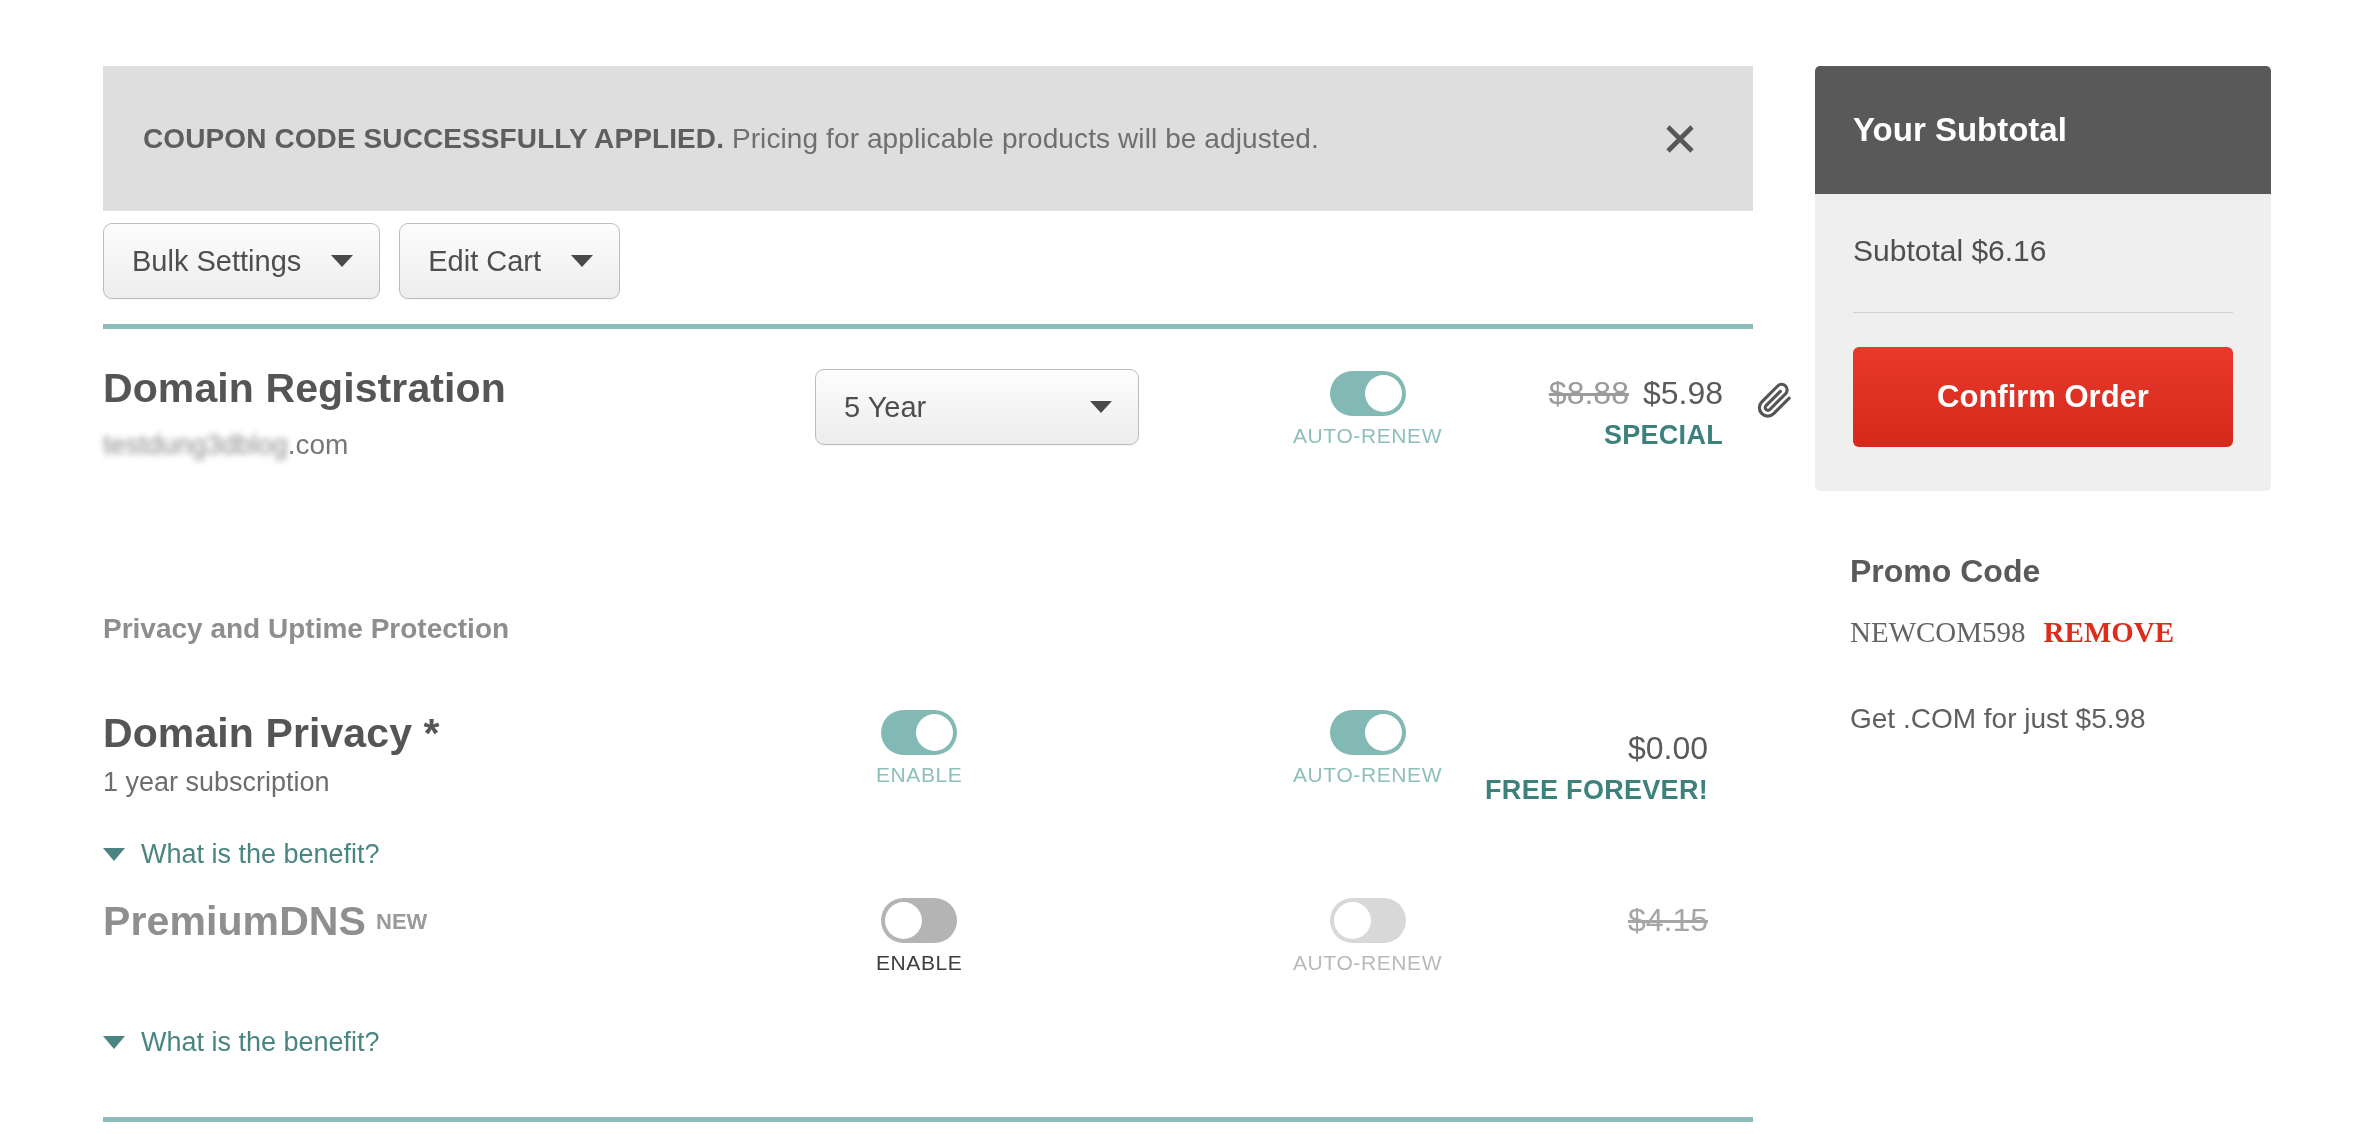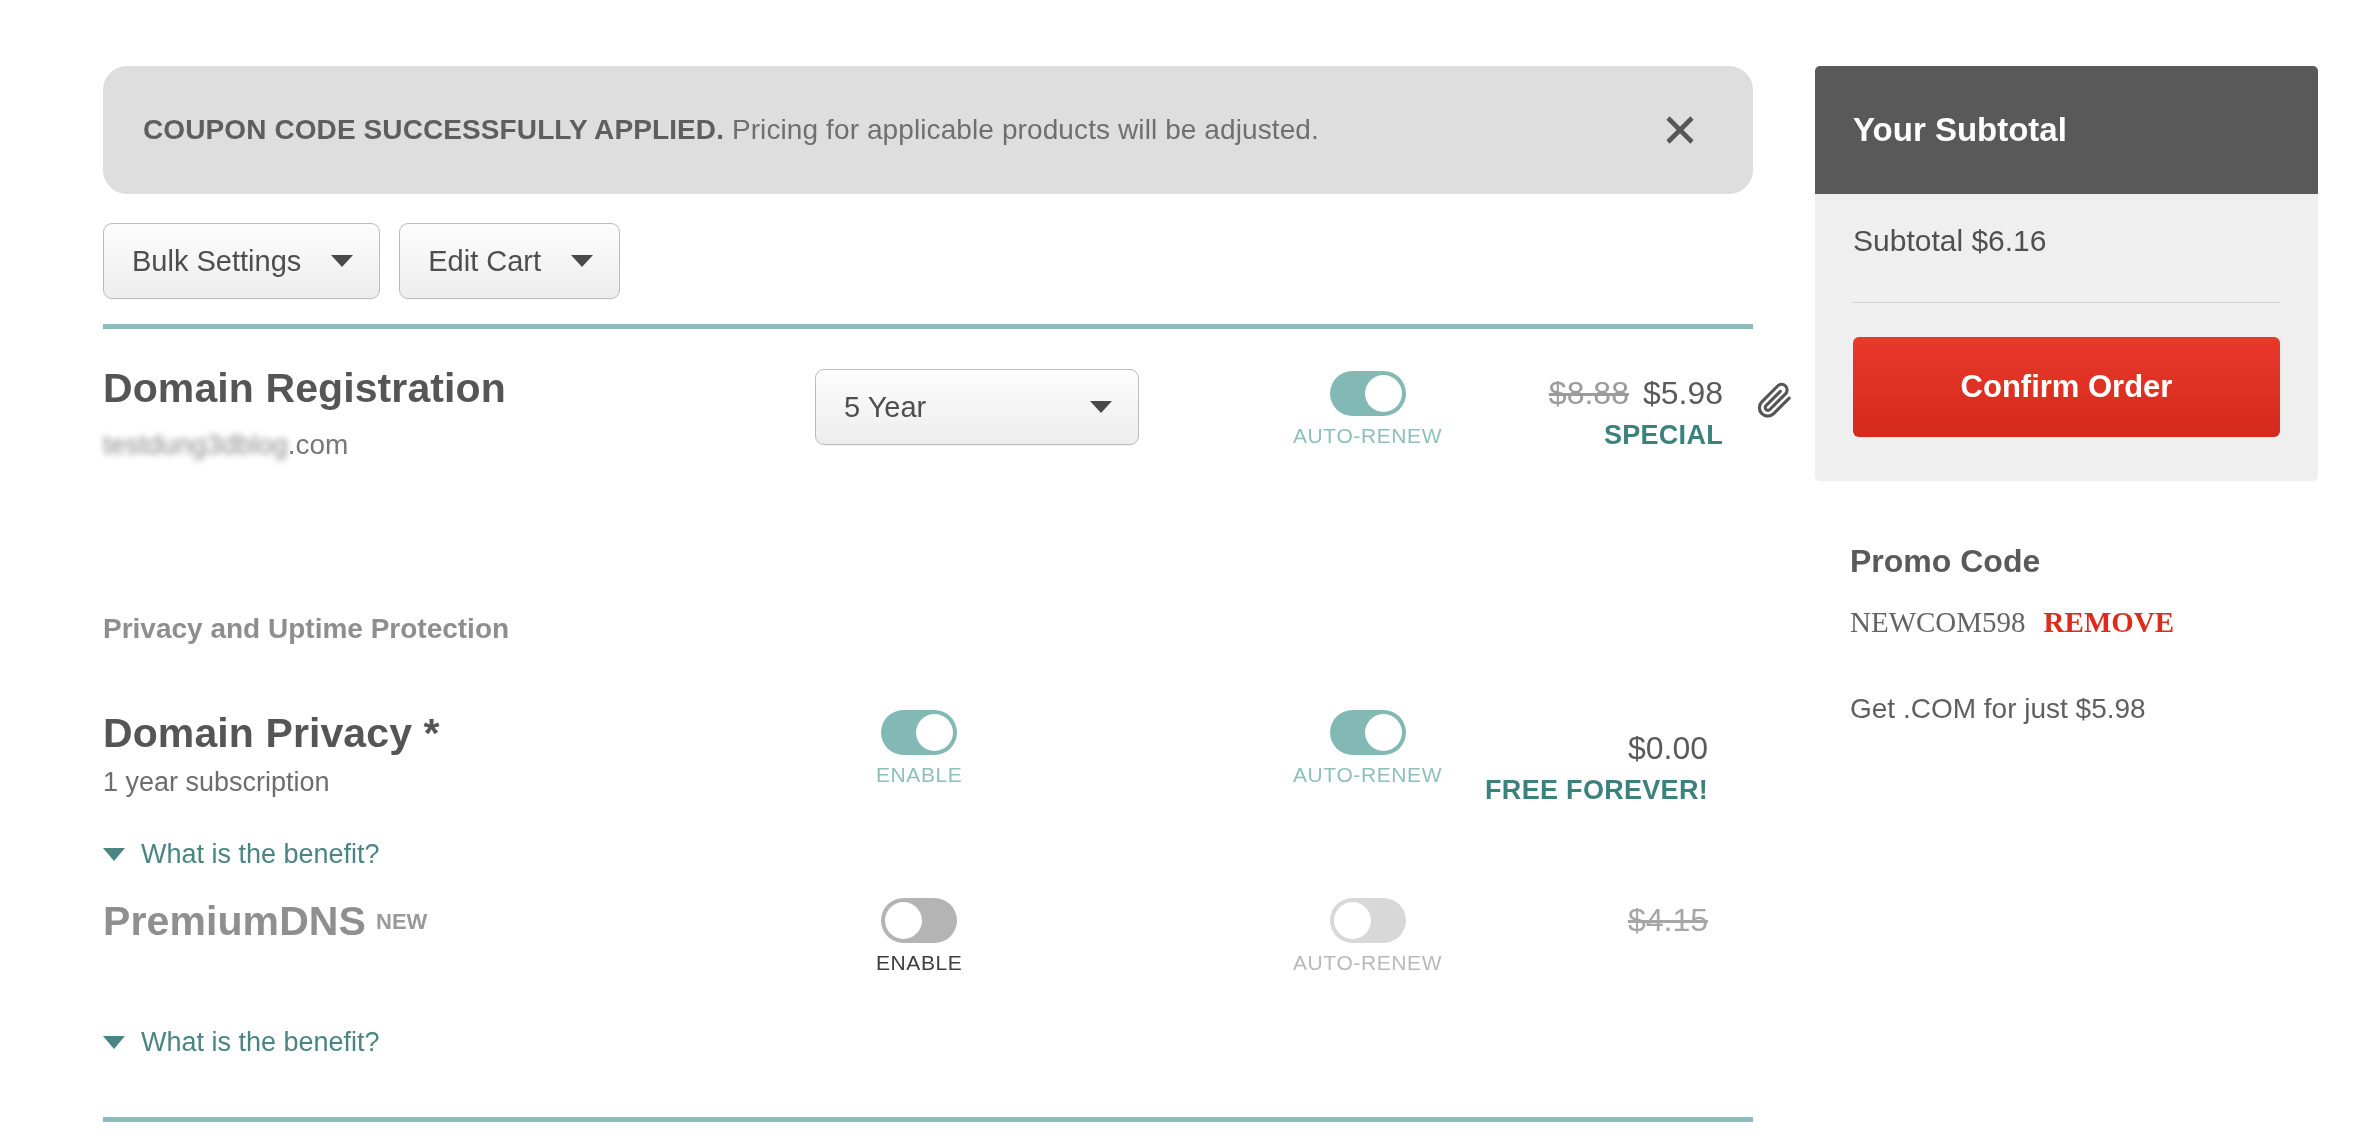--- a/index.html
+++ b/index.html
@@ -11,23 +11,23 @@
   }
   .page { position: relative; width: 2368px; height: 1134px; background:#fff; }
 
   
   .cart-col {
     position: absolute; left: 103px; top: 0px; width: 1650px; height: 1134px;
   }
 
   
   .coupon-banner {
-    position: absolute; left: 0; top: 66px; width: 1650px; height: 128px;
+    position: absolute; left: 0; top: 66px; width: 1650px; height: 145px;
     background: #dedede;
-    display: flex; align-items: center; border-radius: 24px;
+    display: flex; align-items: center;
   }
   .coupon-text {
     margin-left: 40px; font-size: 28px; color: #6f6f6f; letter-spacing: .1px;
     white-space: nowrap;
   }
   .coupon-strong { font-weight: bold; color: #5e5e5e; }
   .coupon-close {
     position: absolute; right: 52px; top: 50%; transform: translateY(-50%);
     width: 42px; height: 42px; cursor: pointer;
     display: flex; align-items: center; justify-content: center;
@@ -111,27 +111,27 @@
     display: block; margin-top: 8px; font-size: 27px; font-weight: bold; color: #3c817c;
     letter-spacing: .3px;
   }
   .price-struck { font-size: 32px; color: #a6a6a6; text-decoration: line-through; }
 
   .row-icons { position: absolute; display: flex; align-items: center; gap: 34px; }
   .icon-btn { cursor: pointer; display:flex; align-items:center; justify-content:center; }
 
   
   .sidebar { position: absolute; left: 1815px; top: 66px; width: 503px; }
-  .sb-card { width: 503px; border-radius: 5px; overflow: hidden; }
+  .sb-card { width: 456px; border-radius: 5px; overflow: hidden; }
   .sb-header {
     background: #595959; height: 128px; display: flex; align-items: center;
     padding-left: 38px;
   }
   .sb-header-title { color: #ffffff; font-size: 33px; font-weight: bold; }
-  .sb-body { background: #efefef; padding: 30px 38px 44px 38px; }
+  .sb-body { background: #efefef; padding: 40px 38px 44px 38px; }
   .sb-subtotal { font-size: 30px; color: #4f4f4f; }
   .sb-divider { height: 1px; background: #cfcfcf; margin: 44px 0 34px 0; }
   .confirm-btn {
     display: block; width: 100%; height: 100px; border: none; border-radius: 6px;
     background: linear-gradient(to bottom, #e8392b 0%, #d5291c 100%);
     color: #ffffff; font-size: 31px; font-weight: bold; cursor: pointer;
     font-family: "Liberation Sans", sans-serif;
   }
   .promo { margin-top: 62px; padding-left: 35px; }
   .promo-title { font-size: 32px; font-weight: bold; color: #5a5a5a; }

